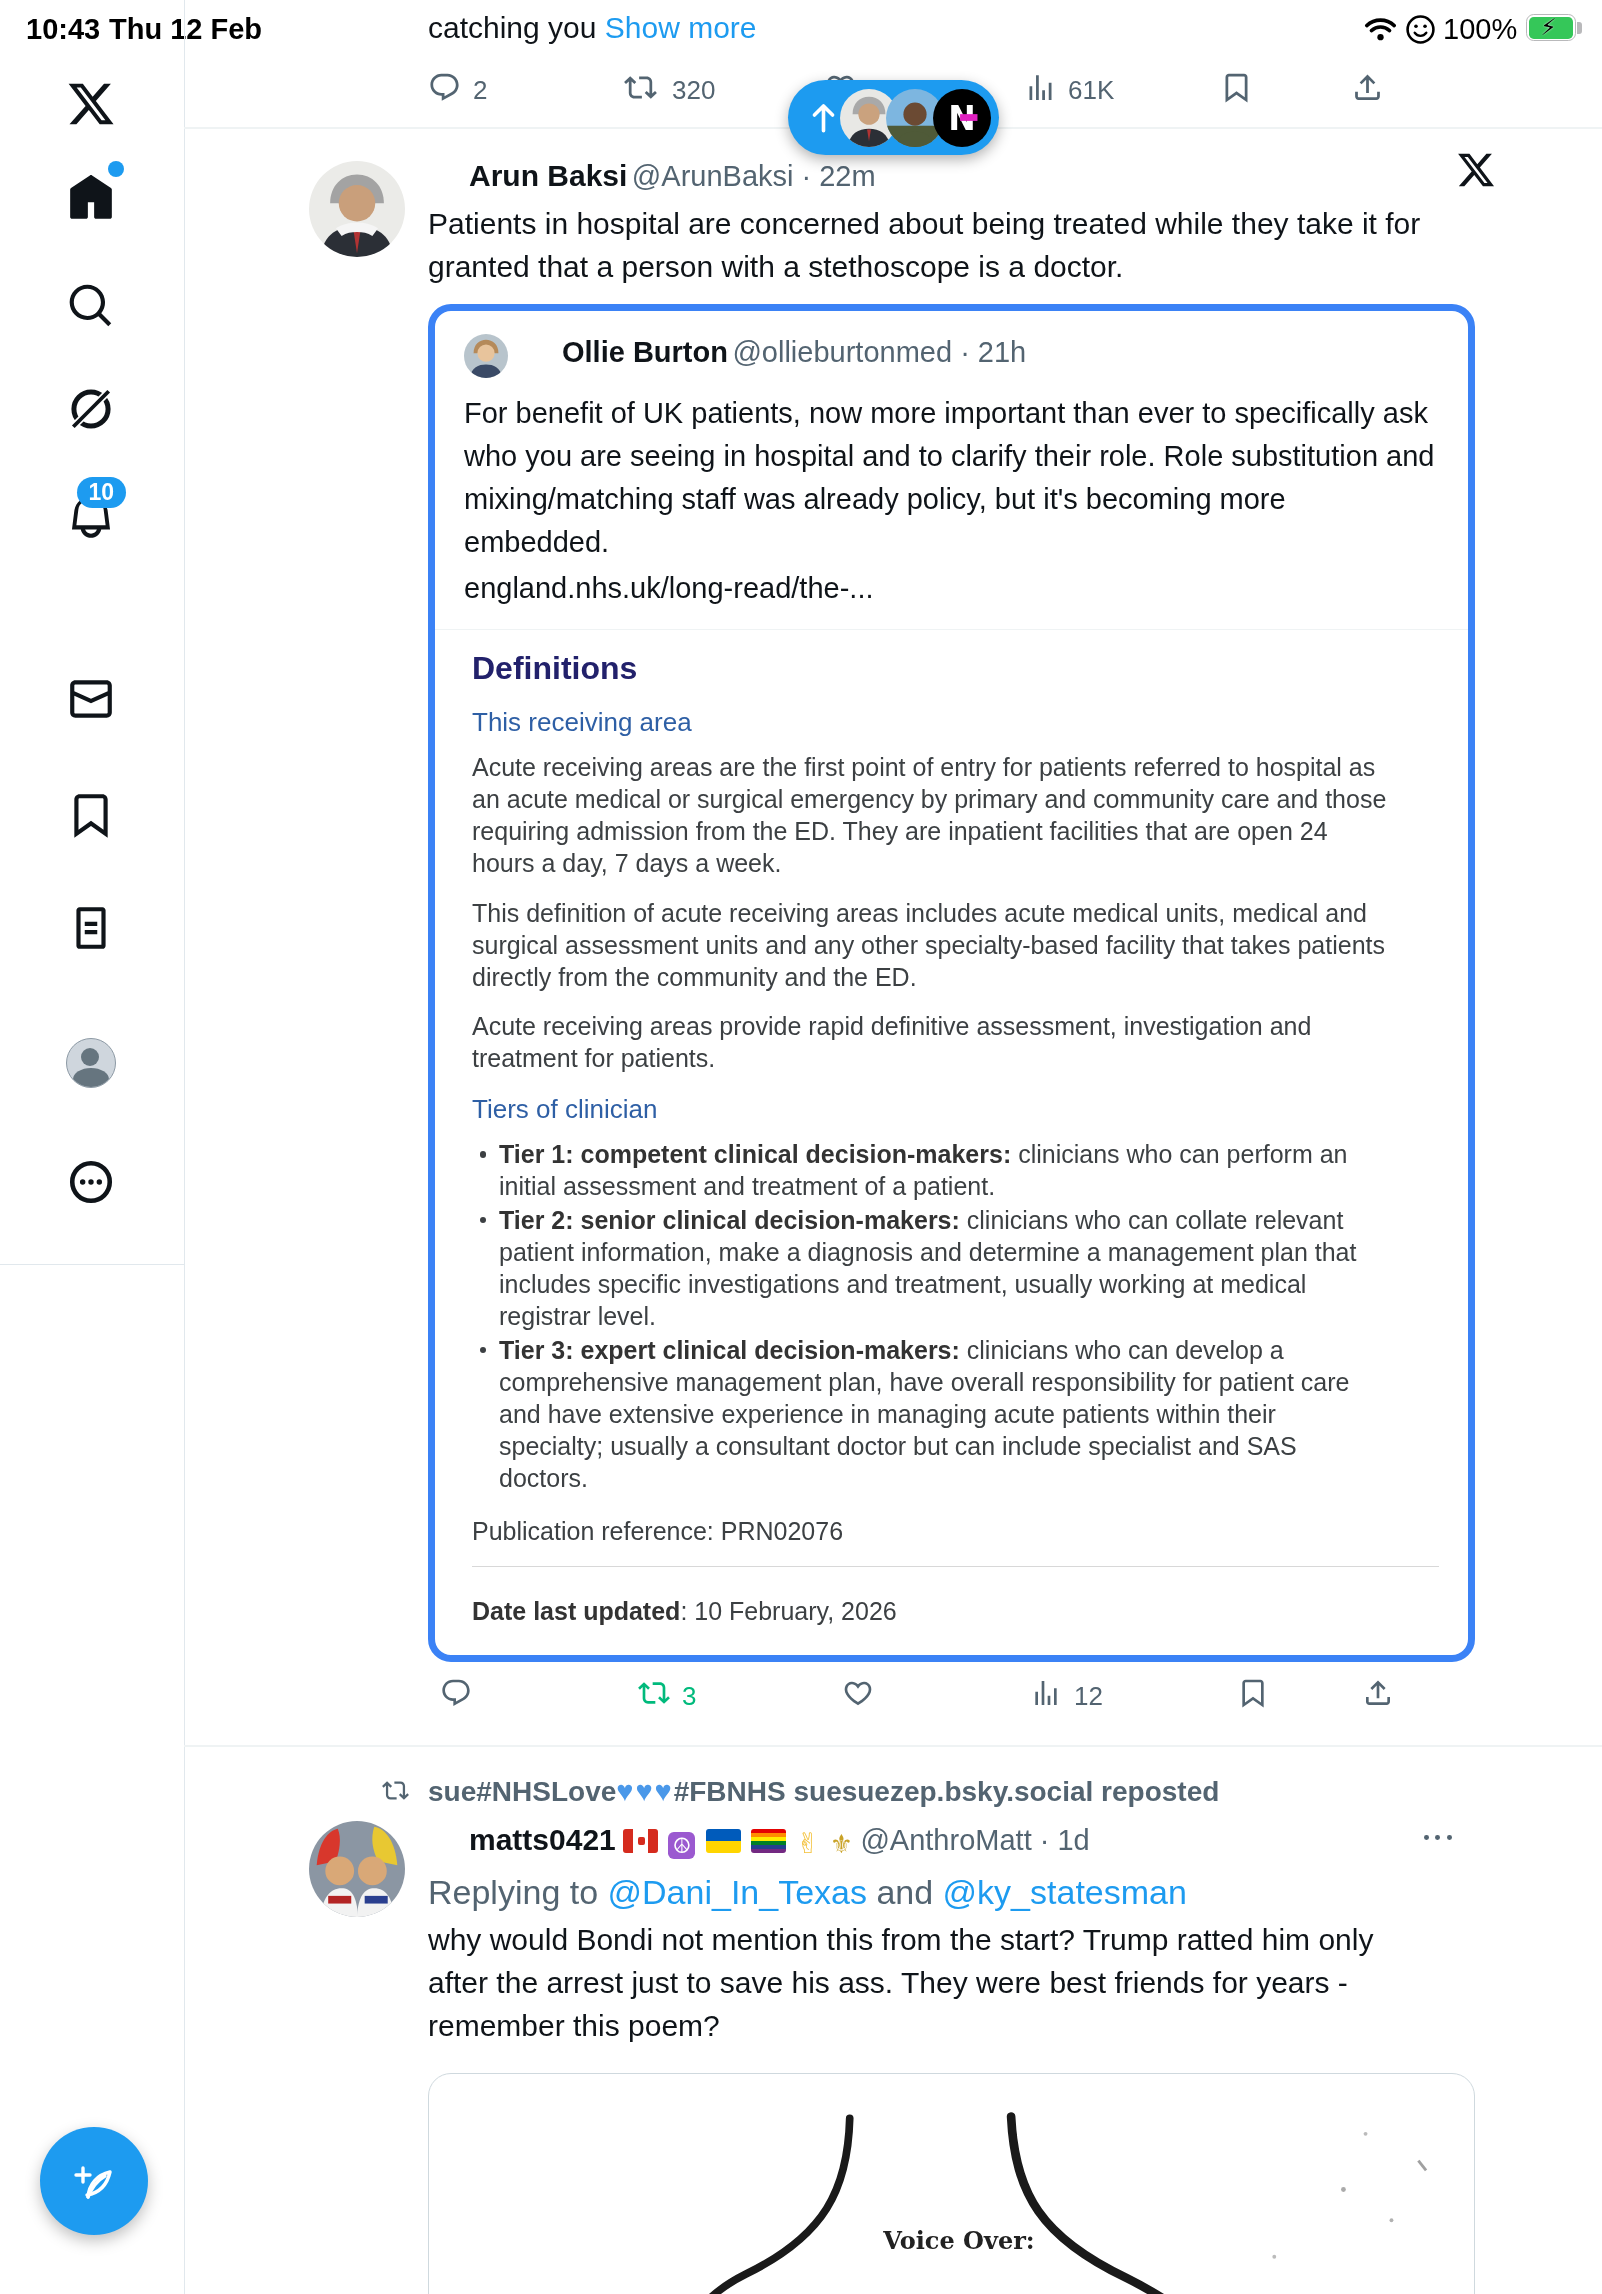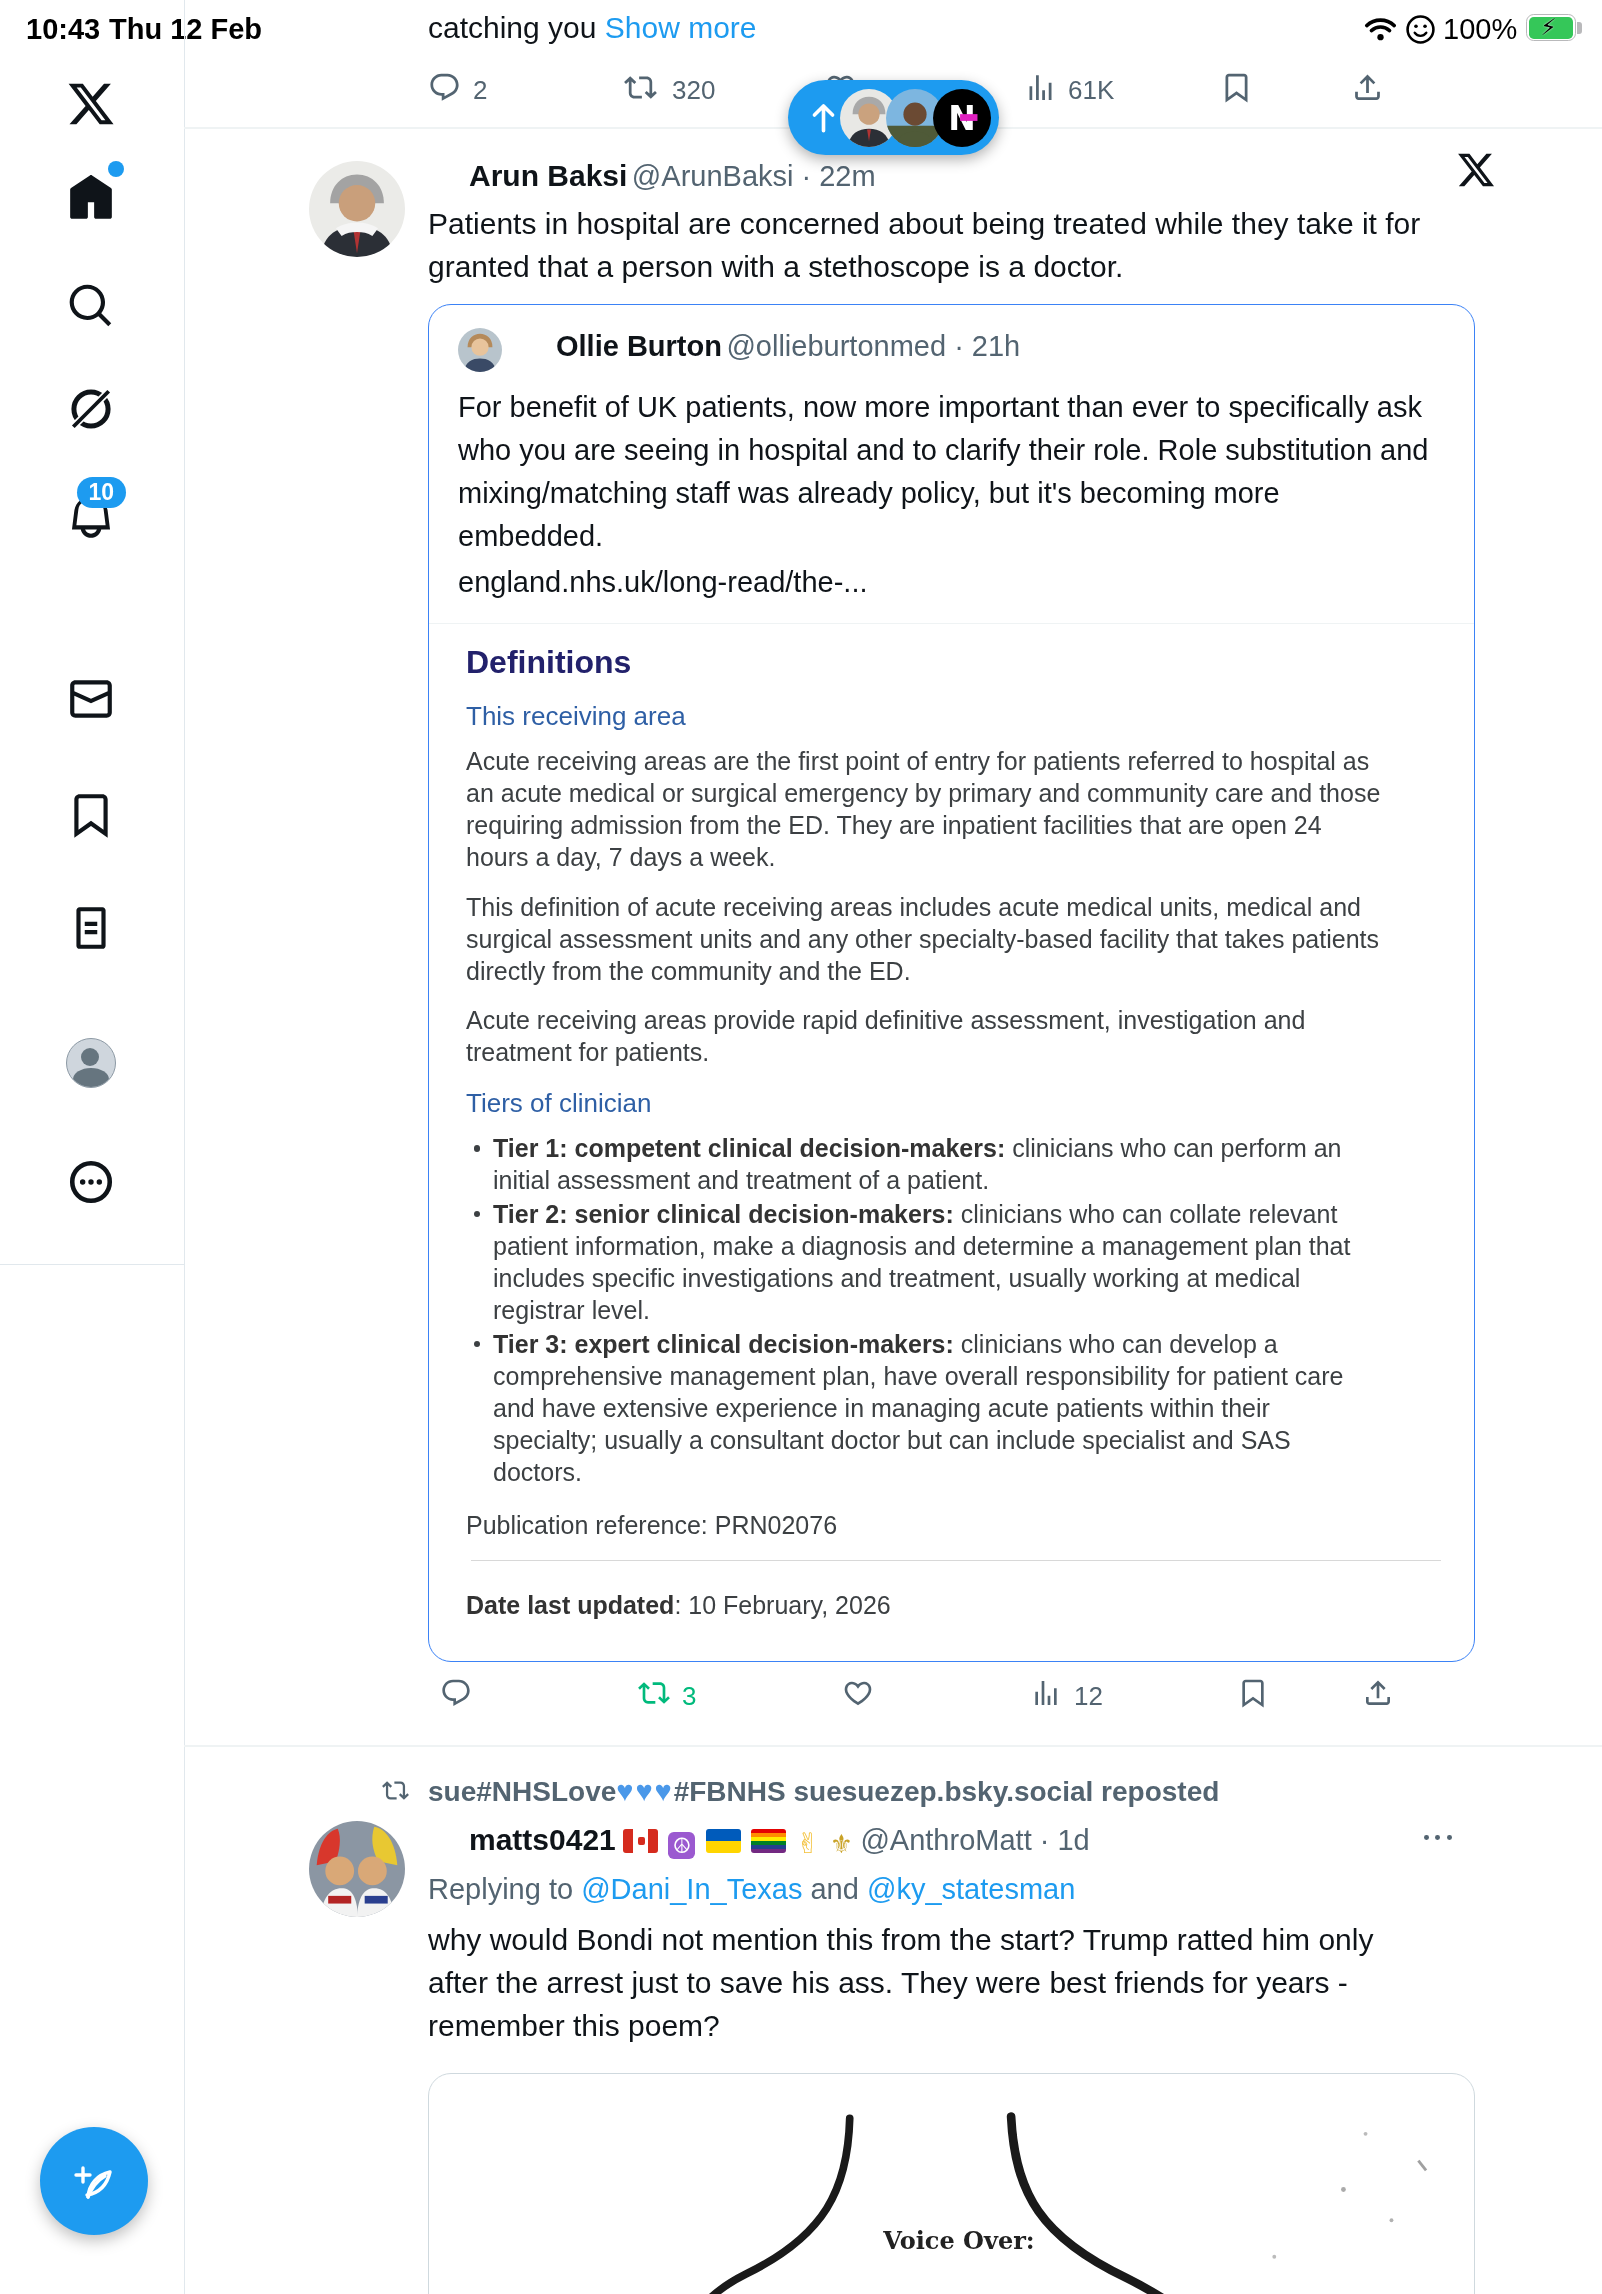--- a/index.html
+++ b/index.html
@@ -35,21 +35,21 @@
   .pill{left:788px;top:80px;width:211px;height:75px;background:#1d9bf0;border-radius:38px;
         box-shadow:0 4.8px 13.4px rgba(0,0,0,.3);display:flex;align-items:center;padding-left:21px;box-sizing:border-box;z-index:30;}
   .pill .avs{display:flex;margin-left:13.4px;}
   .pill .av{width:58px;height:58px;border-radius:50%;overflow:hidden;margin-left:-11.5px;flex:none;}
   
   .tname{font-size:30px;font-weight:700;color:#0f1419;margin-left:41px;}
   .thandle{font-size:29px;color:#536471;font-weight:400;}
   .ttext{font-size:30px;line-height:43px;color:#0f1419;}
   .avatar{width:96px;height:96px;border-radius:50%;overflow:hidden;}
   
-  .qcard{left:428px;top:304px;width:1047px;height:1358px;border:1px solid #3b82f6;border-radius:23px;
+  .qcard{left:428px;top:304px;width:1047px;height:1358px;border:7px solid #3b82f6;border-radius:23px;
          overflow:hidden;box-sizing:border-box;background:#fff;}
   .qtext{font-size:29px;line-height:43px;color:#0f1419;}
   .doc{position:absolute;left:37px;right:29px;top:338px;color:#3c4043;font-size:25px;line-height:32px;}
   .doc .h1{font-size:32px;font-weight:600;color:#22216b;line-height:38px;}
   .doc .sub{font-size:26px;color:#2e5fa5;margin-top:19px;}
   .doc p{margin:13.4px 0 0 0;max-width:917px;}
   .doc p.p2,.doc p.p3{margin-top:17.3px;}
   .doc .sub2{margin-top:19px;}
   .doc .intro{margin-top:13.4px;}
   .doc ul{list-style:none;margin:13.4px 0 0 0;padding:0;max-width:908px;}
@@ -426,21 +426,21 @@
   <span class="bdg vic">✌</span>
   <span class="bdg fleur">⚜</span>
   <span class="thandle">@AnthroMatt · 1d</span>
 </div>
 <div class="abs dots3" style="left:1424px;top:1835px;">
     <i></i>
     <i></i>
     <i></i>
   </div>
 
-<div class="abs" style="left:428px;top:1873px;font-size:29px;text-align:right;">
+<div class="abs" style="left:428px;top:1873px;font-size:34px;text-align:right;">
   <span class="gray">Replying to </span><span class="blue">@Dani_In_Texas</span><span class="gray"> and </span><span class="blue">@ky_statesman</span>
 </div>
 
 <div class="abs ttext" style="left:428px;top:1918px;width:1004px;">why would Bondi not mention this from the start? Trump  ratted him only after the arrest just to save his ass. They were best friends for years - remember this poem?</div>
 
 <div class="abs imgcard">
   <svg width="1047" height="500" viewBox="0 0 1090 520">
     <path d="M438 46 C436 120 412 168 330 208 C300 223 282 240 265 268" fill="none" stroke="#1a1a1a" stroke-width="8" stroke-linecap="round"></path>
     <path d="M606 44 C610 125 638 170 726 212 C762 230 792 250 820 276" fill="none" stroke="#1a1a1a" stroke-width="9" stroke-linecap="round"></path>
     <circle cx="952" cy="120" r="2.5" fill="#555" opacity=".5"></circle>

